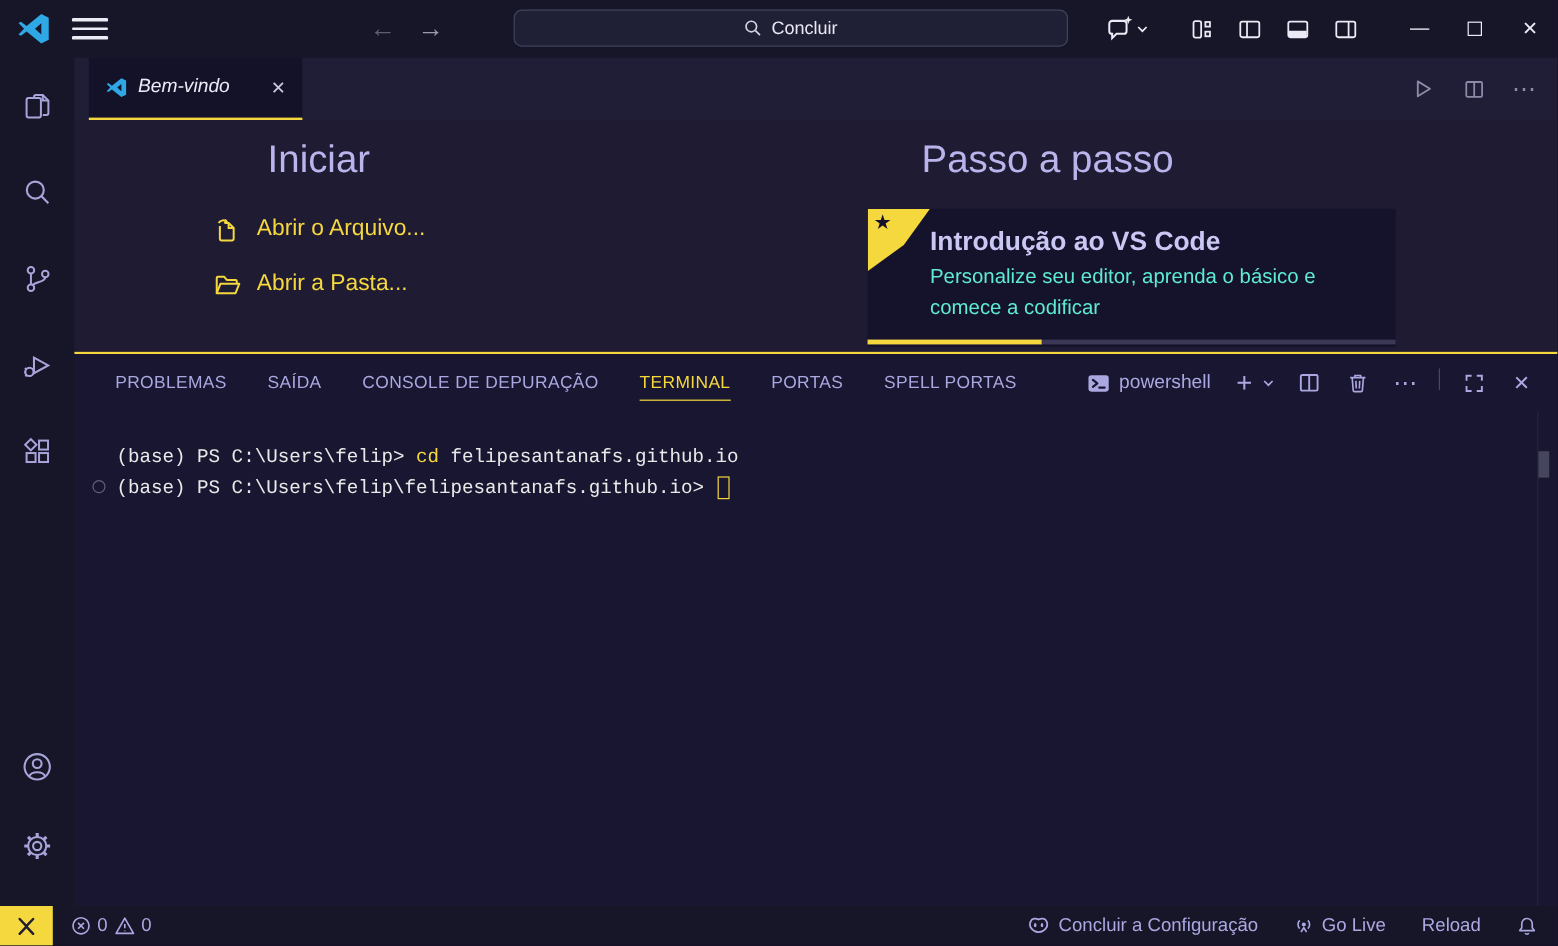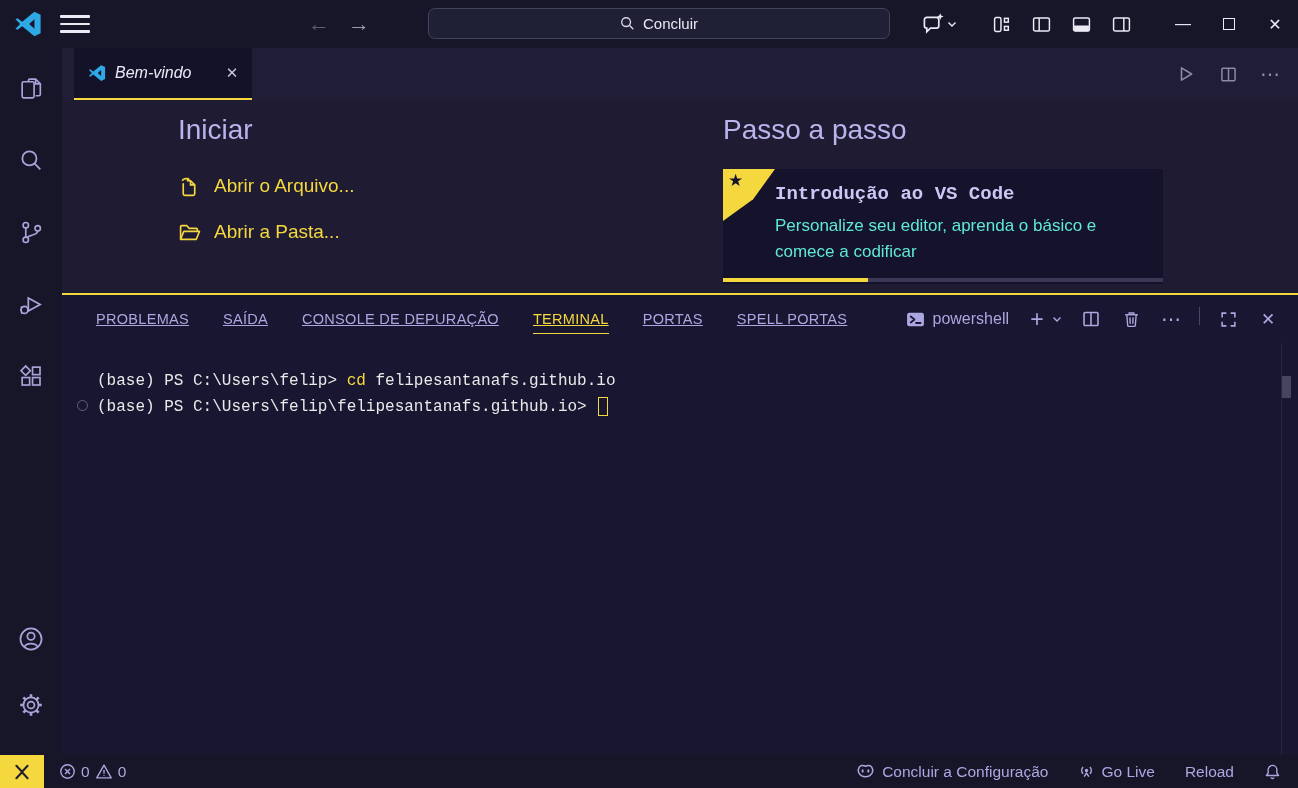--- a/index.html
+++ b/index.html
@@ -49,39 +49,39 @@
   .tab { margin-left:12px; width:178px; background:var(--tabactive); display:flex; align-items:center;
     gap:9px; padding:0 10px 0 14px; border-bottom:2.5px solid var(--yellow); cursor:pointer; }
   .tab-label { color:#eceaf6; font-size:16px; font-style:italic; flex:1; }
   .tab-close { color:#cac8da; font-size:15px; width:20px; height:20px; display:flex; align-items:center; justify-content:center; border-radius:4px; }
   .editor-actions { position:absolute; right:14px; top:0; height:52px; display:flex; align-items:center; gap:14px; color:var(--muted); }
   .ea-btn { width:28px; height:28px; display:flex; align-items:center; justify-content:center; }
 
   
   .welcome { height:193px; flex:0 0 193px; background:var(--editor); position:relative; overflow:hidden; }
   .w-start { position:absolute; left:116px; top:14px; }
-  .w-h1 { color:#b9b5ec; font-size:28px; font-weight:400; }
+  .w-h1 { color:#b9b5ec; font-size:32px; font-weight:400;margin-left:45px; }
   .w-links { margin-top:17px; }
   .w-link { display:flex; align-items:center; gap:13px; height:46px; color:var(--yellow); font-size:19px; cursor:pointer; }
   .w-link svg { flex:0 0 auto; }
   .w-steps { position:absolute; left:661px; top:14px; width:504px; }
   .w-card { margin-top:23px; width:440px; height:115px; background:var(--card); position:relative; cursor:pointer; }
   .w-ribbon { position:absolute; left:0; top:0; width:52px; height:52px; background:var(--yellow);
     clip-path:polygon(0 0,100% 0,58% 58%,0 100%); }
   .w-ribbon span { position:absolute; left:5px; top:1px; color:#15132b; font-size:17px; }
-  .w-card-title { position:absolute; left:52px; top:14px; color:#cbc7f5; font-size:19px; font-weight:700;font-family:Liberation Mono, monospace; }
+  .w-card-title { position:absolute; left:52px; top:14px; color:#cbc7f5; font-size:22px; font-weight:700; }
   .w-card-desc { position:absolute; left:52px; top:44px; width:378px; color:#5eead4; font-size:17px; line-height:26px; }
   .w-progress { position:absolute; left:0; bottom:2px; width:100%; height:4px; background:#3b3856; }
   .w-progress-fill { width:33%; height:100%; background:var(--yellow); }
 
   
   .panel { flex:1; background:var(--panel); border-top:2px solid var(--yellow); display:flex; flex-direction:column; min-height:0; }
   .panel-header { height:48px; flex:0 0 48px; display:flex; align-items:center; padding:0 18px 0 34px; }
   .p-tab { color:var(--lav); font-size:14.5px; letter-spacing:.3px; margin-right:34px; padding:6px 0;
-    border-bottom:1.5px solid transparent; cursor:pointer; white-space:nowrap;text-decoration:underline; }
+    border-bottom:1.5px solid transparent; cursor:pointer; white-space:nowrap; }
   .p-tab.active { color:var(--yellow); border-bottom-color:var(--yellow); }
   .p-actions { margin-left:auto; display:flex; gap:16px; color:var(--lav); }
   .p-shell { display:flex; align-items:center; gap:8px; font-size:16px; color:var(--lav); cursor:pointer; }
   .p-btn { display:flex; align-items:center; justify-content:center; width:24px; height:24px; }
   .p-plusgrp { display:flex; align-items:center; gap:2px; }
   .p-divider { width:1px; height:18px; background:#4a4764; }
 
   .terminal-body { flex:1; position:relative; font-family:"Liberation Mono","DejaVu Sans Mono",monospace;
     font-size:16px; line-height:26px; color:#e9e9e9; padding:25px 0 0 35px; }
   .t-line { white-space:pre; }

